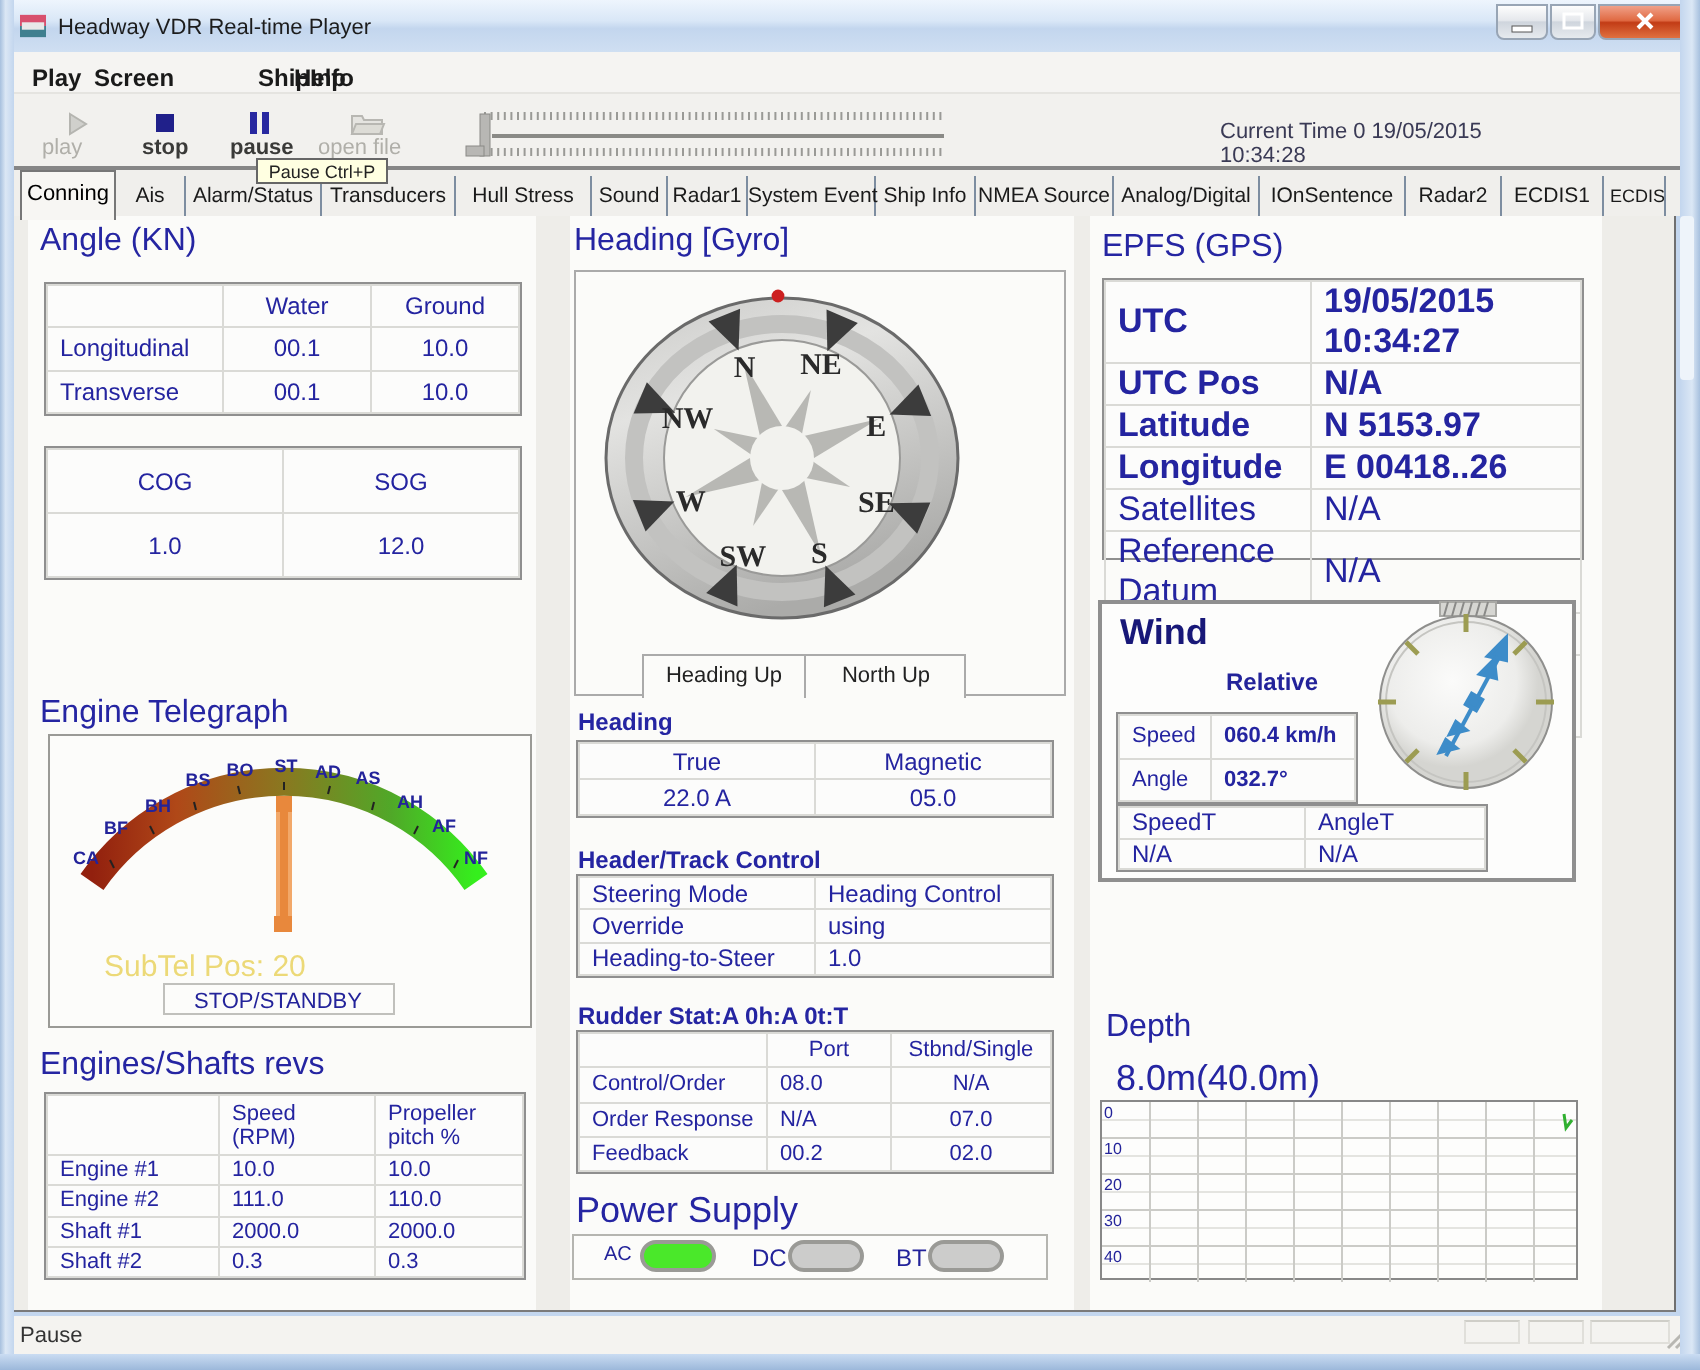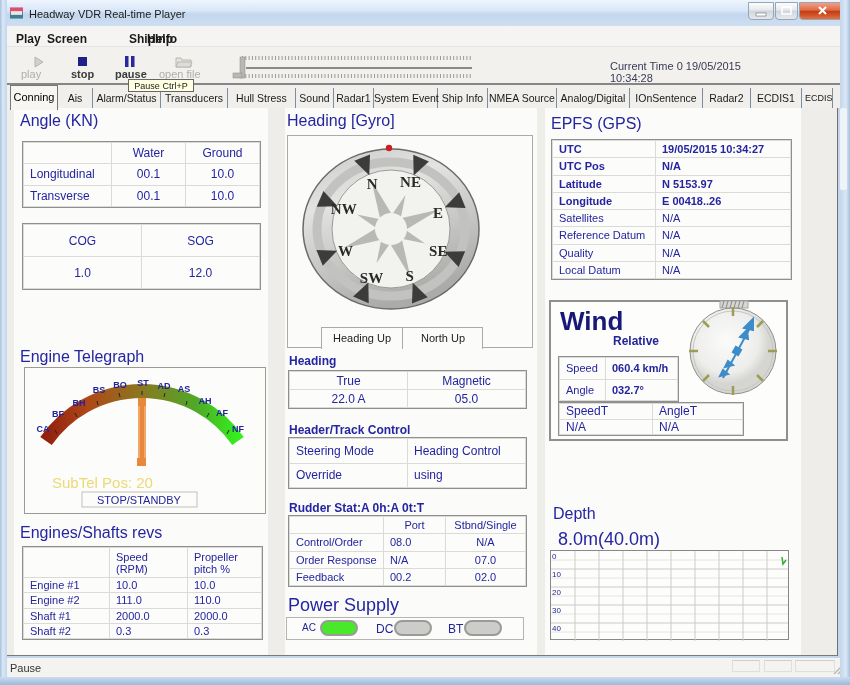--- a/index.html
+++ b/index.html
@@ -313,20 +313,24 @@
       <table style="width:100%; height:100%;">
         <tbody>
             <tr>
               <td style="width:50%;">Steering Mode</td>
               <td>Heading Control</td>
             </tr>
         <tr>
               <td>Override</td>
               <td>using</td>
             </tr>
+        <tr>
+              <td>Heading-to-Steer</td>
+              <td>1.0</td>
+            </tr>
       </tbody>
         </table>
     </div>
     <div class="smtitle" style="left:282px; top:393px;">Rudder Stat:A 0h:A 0t:T</div>
     <div class="dtable" style="left:281px; top:407px; width:239px; height:72px;">
       <table style="width:100%; height:100%; font-size:11px; white-space:nowrap;">
         <tbody>
             <tr>
               <td style="width:94px;"></td>
               <td style="width:62px; text-align:center;">Port</td>
@@ -355,21 +359,21 @@
       <div class="abs" style="left:15px; top:4px; font-size:10px; color:#23239a;">AC</div>
       <div class="abs" style="left:33px; top:2px; width:38px; height:16px; background:#4ae82a; border:2px solid #9a9a96; border-radius:8px;"></div>
       <div class="abs" style="left:89px; top:4px; font-size:12px; color:#23239a;">DC</div>
       <div class="abs" style="left:107px; top:2px; width:38px; height:16px; background:#cccccb; border:2px solid #9a9a96; border-radius:8px;"></div>
       <div class="abs" style="left:161px; top:4px; font-size:12px; color:#23239a;">BT</div>
       <div class="abs" style="left:177px; top:2px; width:38px; height:16px; background:#cccccb; border:2px solid #9a9a96; border-radius:8px;"></div>
     </div>
 
     <div class="sectitle" style="left:544px; top:7px;">EPFS (GPS)</div>
     <div class="dtable" style="left:544px; top:31px; width:241px; height:141px;">
-      <table style="width:100%; height:100%; font-size:11px;">
+      <table style="width:100%; height:100%; font-size:17px;">
         <tbody>
             <tr>
               <td style="width:103px; font-weight:bold;">UTC</td>
               <td style="font-weight:bold;">19/05/2015 10:34:27</td>
             </tr>
         <tr>
               <td style="font-weight:bold;">UTC Pos</td>
               <td style="font-weight:bold;">N/A</td>
             </tr>
         <tr>
@@ -394,21 +398,21 @@
             </tr>
         <tr>
               <td>Local Datum</td>
               <td>N/A</td>
             </tr>
       </tbody>
         </table>
     </div>
 
     <div class="abs" style="left:542px; top:192px; width:239px; height:141px; background:#fdfdfc; border:2px solid #8f8f8f;">
-      <div class="abs" style="left:9px; top:4px; font-size:26px; font-weight:bold; color:#181878;">Wind</div>
+      <div class="abs" style="left:9px; top:4px; font-size:18px; font-weight:bold; color:#181878;">Wind</div>
       <div class="abs" style="left:62px; top:32px; font-size:12px; font-weight:bold; color:#23239a;">Relative</div>
       <div class="dtable" style="left:7px; top:54px; width:121px; height:46px; font-size:11px;">
         <table style="width:100%; height:100%;">
           <tbody>
               <tr>
                 <td style="width:46px;">Speed</td>
                 <td style="font-weight:bold;">060.4 km/h</td>
               </tr>
           <tr>
                 <td>Angle</td>

